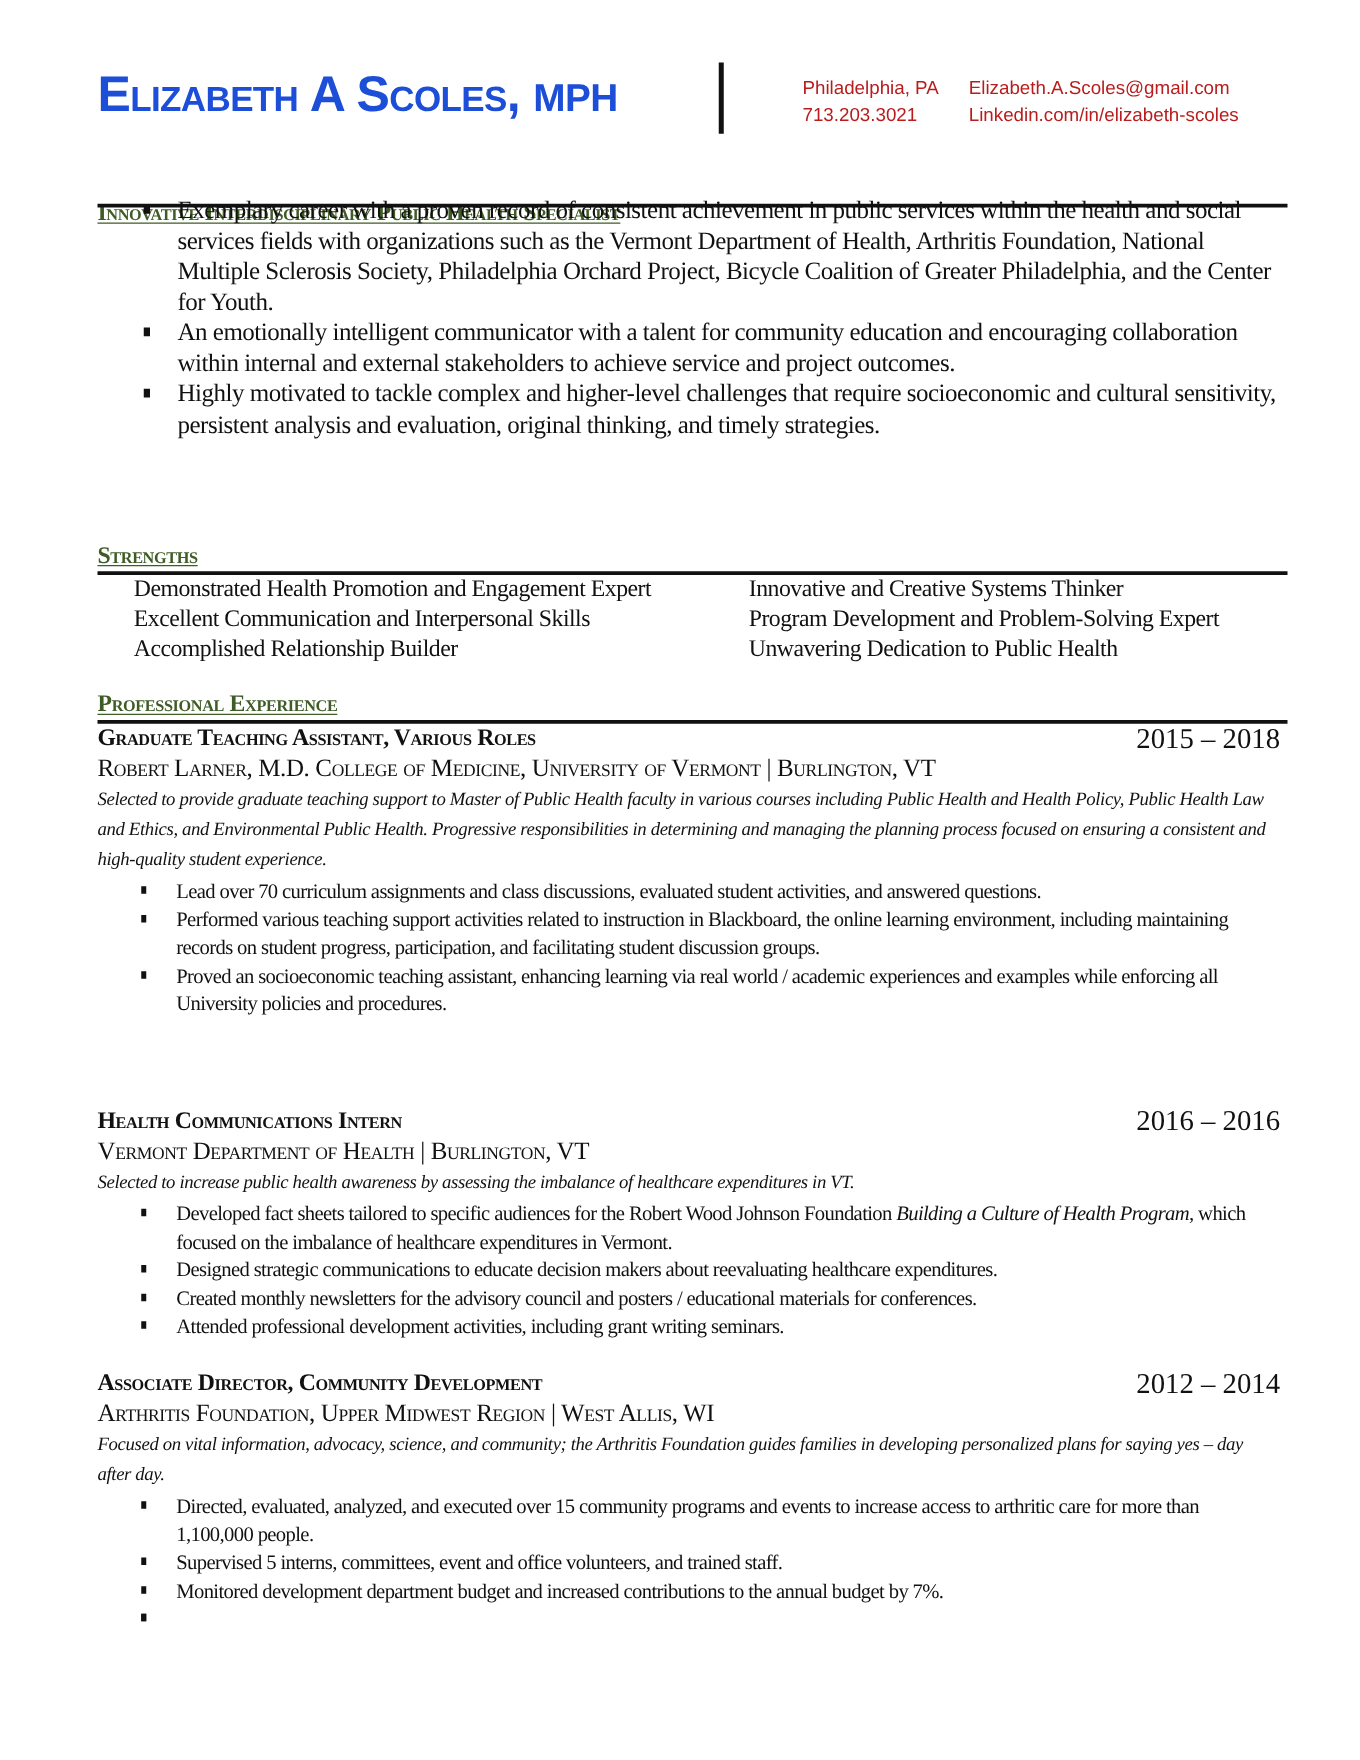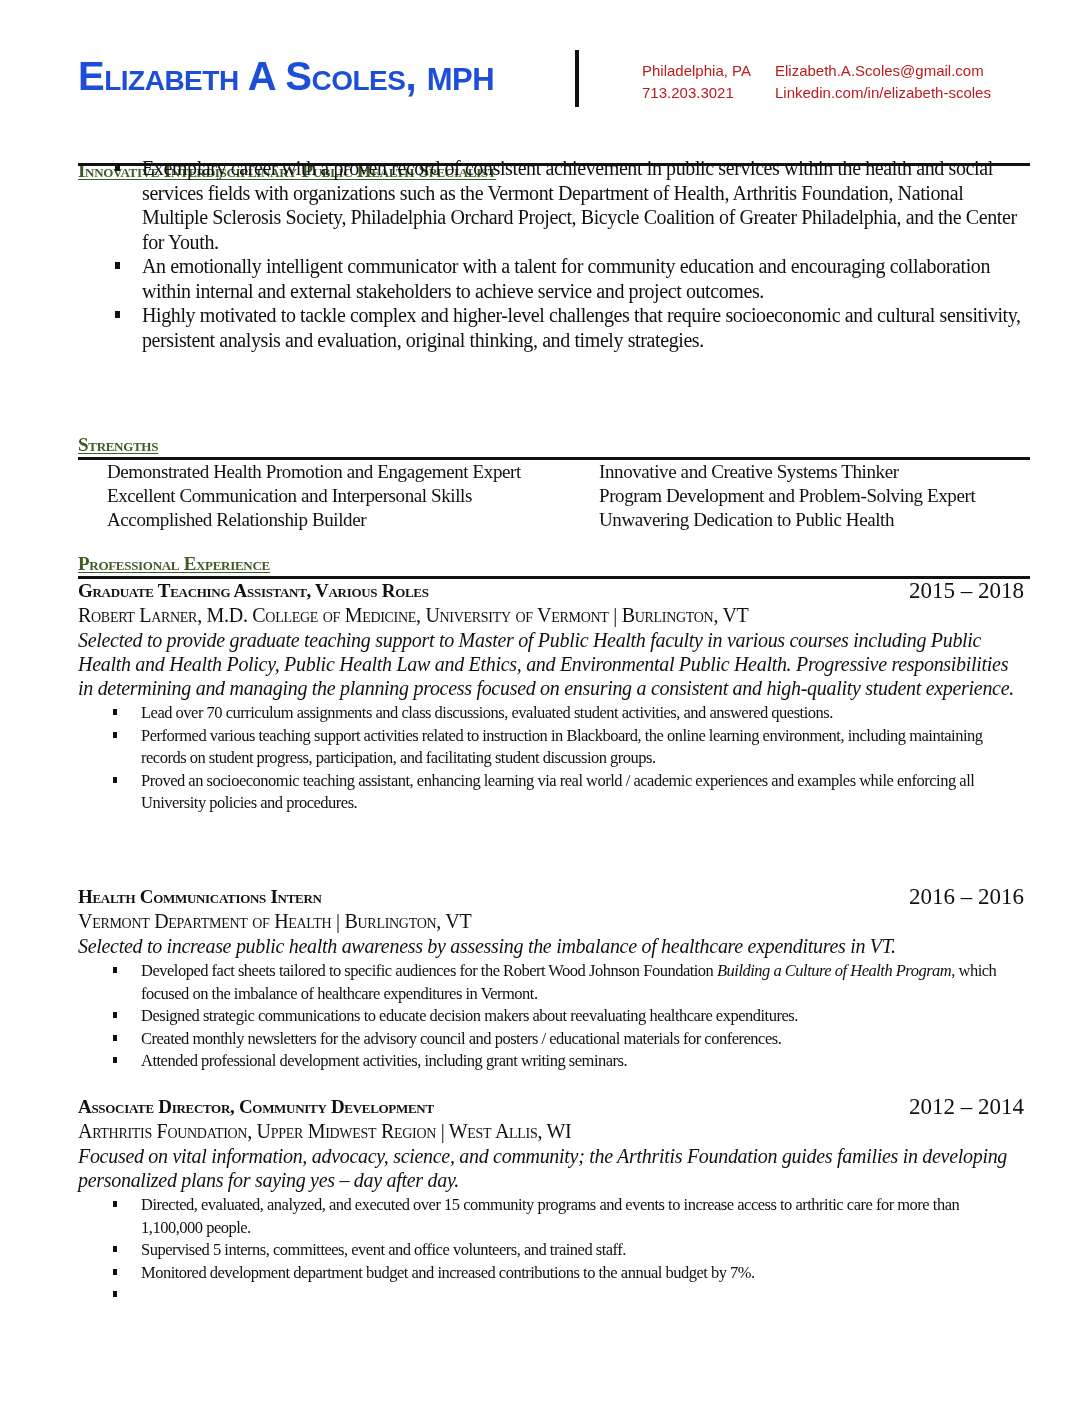--- a/index.html
+++ b/index.html
@@ -31,21 +31,21 @@
   .strengths .col { position: absolute; top: 0; }
   .strengths .col.left { left: 4px; }
   .strengths .col.right { left: 496px; }
   .strengths .col div { white-space: nowrap; }
 
   
   .job { position: absolute; left: 78px; width: 946px; }
   .job-title { font-weight: bold; font-size: 19px; font-variant: small-caps; letter-spacing: -0.3px; line-height: 24px; white-space: nowrap; }
   .job-years { position: absolute; right: 0; top: 0; font-size: 23px; line-height: 24px; white-space: nowrap; }
   .job-org { font-size: 20px; font-variant: small-caps; line-height: 25px; letter-spacing: -0.3px; white-space: nowrap; }
-  .job-desc { font-size: 20px; font-style: italic; line-height: 24px; letter-spacing: -0.3px; }
+  .job-desc { font-size: 15px; font-style: italic; line-height: 24px; letter-spacing: -0.3px; }
   .job-bullets { position: relative; margin: 2px 0 0 0; padding: 0 0 0 63px; list-style: none; font-size: 16.5px; line-height: 22.5px; letter-spacing: -0.5px; }
   .job-bullets li { position: relative; }
   .job-bullets li .sq { position: absolute; left: -28px; top: 7px; width: 4px; height: 6px; background: #111; }
   .job-bullets em { font-style: italic; }
 </style>
 </head>
 <body>
 
 <div class="page">
 

